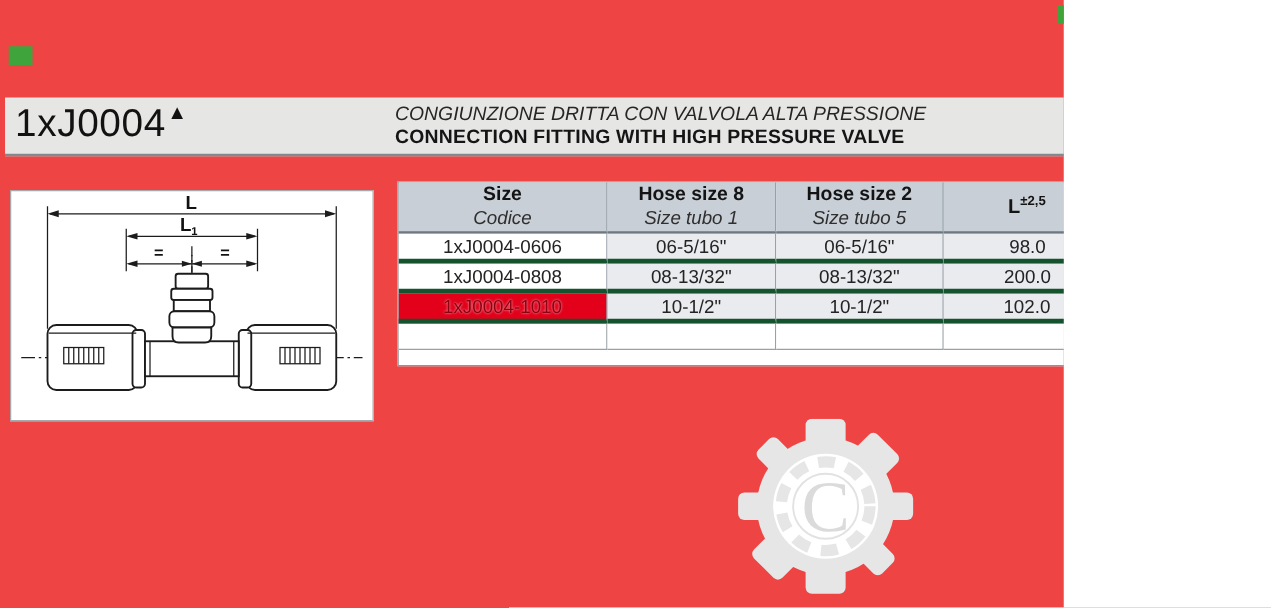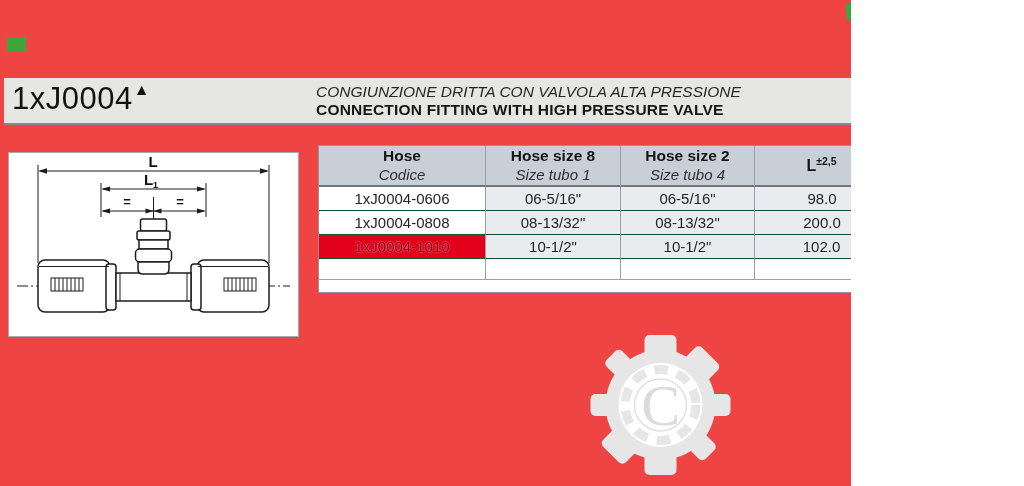--- a/index.html
+++ b/index.html
@@ -29,21 +29,21 @@
   .cell{border-right:1px solid #98a1a7;display:flex;align-items:center;justify-content:center;
         font-size:15px;color:#242424;box-sizing:border-box;}
   .cell:last-child{border-right:none;}
   .hdr .cell{background:#c9cfd7;flex-direction:column;height:41px;border-bottom:2px solid #6f7780;
              justify-content:center;line-height:1.2;}
   .hdr .en{font-weight:bold;font-size:15.5px;color:#141414;}
   .hdr .it{font-style:italic;font-size:15px;color:#2f2f2f;}
   .hdr .lsym{font-weight:bold;font-size:16px;color:#141414;}
   .hdr sup{font-size:10.5px;font-weight:bold;}
   .hdr sub{font-size:10.5px;font-weight:bold;}
-  .datarow .cell{height:24px;border-bottom:1px solid #14532d;background:#e9ebee;}
+  .datarow .cell{height:24px;border-bottom:4px solid #14532d;background:#e9ebee;}
   .datarow .codecell{background:#ffffff;}
   .datarow .codecell.red{background:#e2001a;color:#8c0012;text-shadow:0 0 2px rgba(255,255,255,0.75);}
   .emptyrow .cell{height:21px;background:#ffffff;border-bottom:1px solid #98a1a7;}
   #footnote{padding:5px 10px 7px 10px;}
   #footnote-en{font-weight:bold;font-size:15.5px;color:#141414;}
   #footnote-it{font-style:italic;font-size:15.5px;color:#3a3a3a;margin-top:2px;}
 
   
   #watermark{position:absolute;left:583px;top:335px;}
 </style>
@@ -157,30 +157,30 @@
         <circle cx="0" cy="0" r="35.5" fill="none" stroke="#e6e6e6" stroke-width="9" stroke-dasharray="13.5 9.5"></circle>
         <circle cx="0" cy="0" r="26" fill="none" stroke="#e2e2e2" stroke-width="1.5"></circle>
       </g>
       <text x="77.5" y="90" text-anchor="middle" font-family="Liberation Serif, serif" font-size="58" fill="#dbdbdb">C</text>
     </g>
   </svg>
 
   <div id="spec-table">
     <div class="grid-row hdr">
       <div class="cell">
-        <span class="en">Hose</span>
+        <span class="en">Size</span>
         <span class="it">Codice</span>
       </div>
       <div class="cell">
         <span class="en">Hose size 8</span>
         <span class="it">Size tubo 1</span>
       </div>
       <div class="cell">
         <span class="en">Hose size 2</span>
-        <span class="it">Size tubo 4</span>
+        <span class="it">Size tubo 5</span>
       </div>
       <div class="cell">
         <span class="lsym"><span>L</span><sup>±2,5</sup></span>
       </div>
       <div class="cell">
         <span class="lsym"><span>L</span><sub>1</sub><sup>±2,5</sup></span>
       </div>
     </div>
 
     <div class="grid-row datarow">

